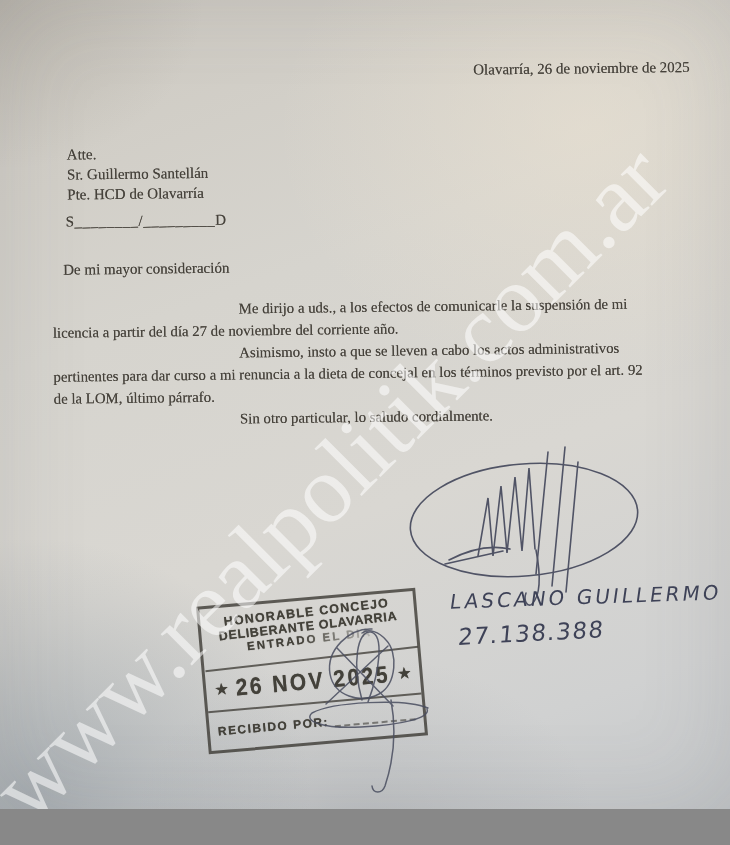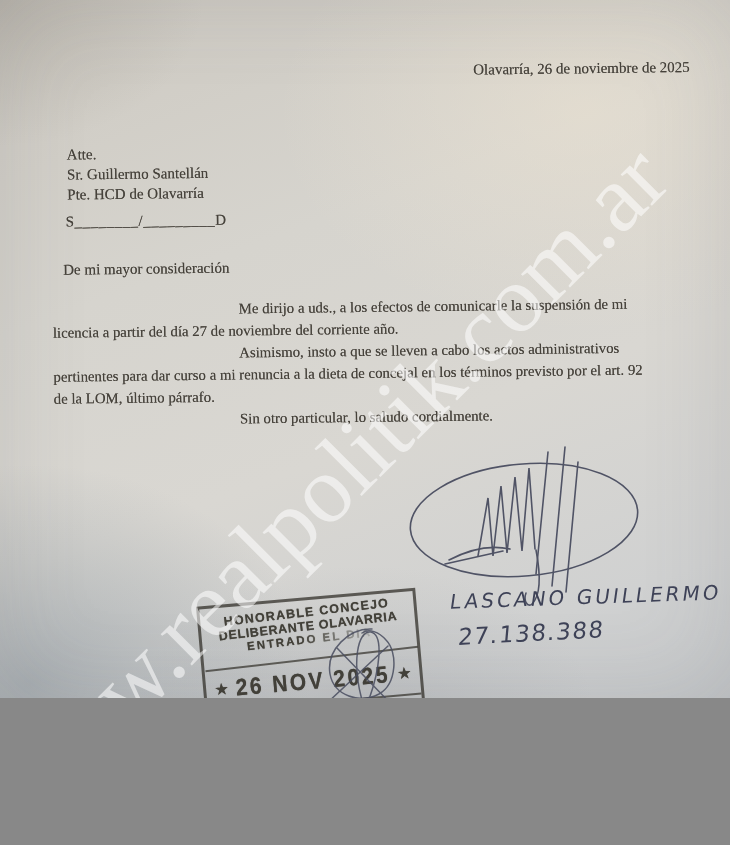--- a/index.html
+++ b/index.html
@@ -1,17 +1,17 @@
 <!DOCTYPE html>
 <html><head>
 <meta charset="utf-8">
 <style>
   html,body { margin:0; padding:0; background:#888; }
   .page {
-    position:relative; width:730px; height:698px; overflow:hidden;
+    position:relative; width:730px; height:809px; overflow:hidden;
     font-family:"Liberation Serif", serif;
     background:
       radial-gradient(60% 45% at 80% 16%, rgba(238,228,210,0.50), rgba(238,228,210,0) 70%),
       radial-gradient(55% 45% at 4% 98%, rgba(128,140,150,0.50), rgba(128,140,150,0) 70%),
       radial-gradient(45% 30% at 50% 102%, rgba(150,156,162,0.30), rgba(150,156,162,0) 70%),
       radial-gradient(40% 30% at 0% 0%, rgba(120,115,104,0.22), rgba(120,115,104,0) 70%),
       linear-gradient(160deg, #cdc9c1 0%, #d6d4ce 35%, #d9d7d2 60%, #d0d1d1 85%, #c6c9cb 100%);
     box-shadow: inset 0 0 90px rgba(95,95,100,0.16);
   }
   

